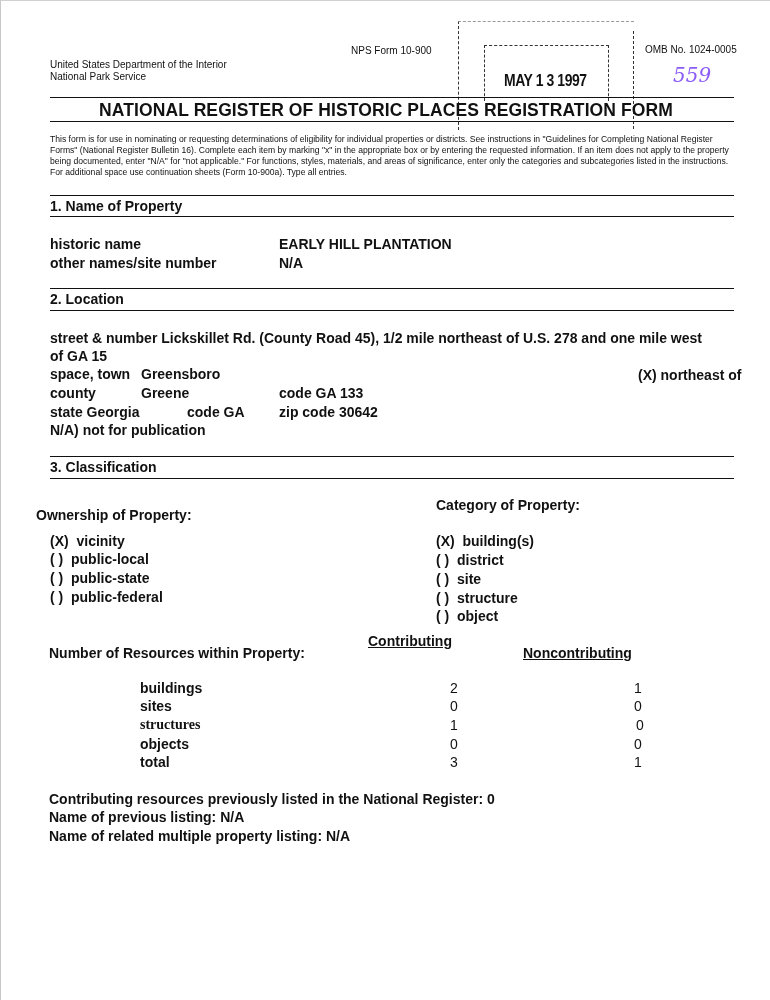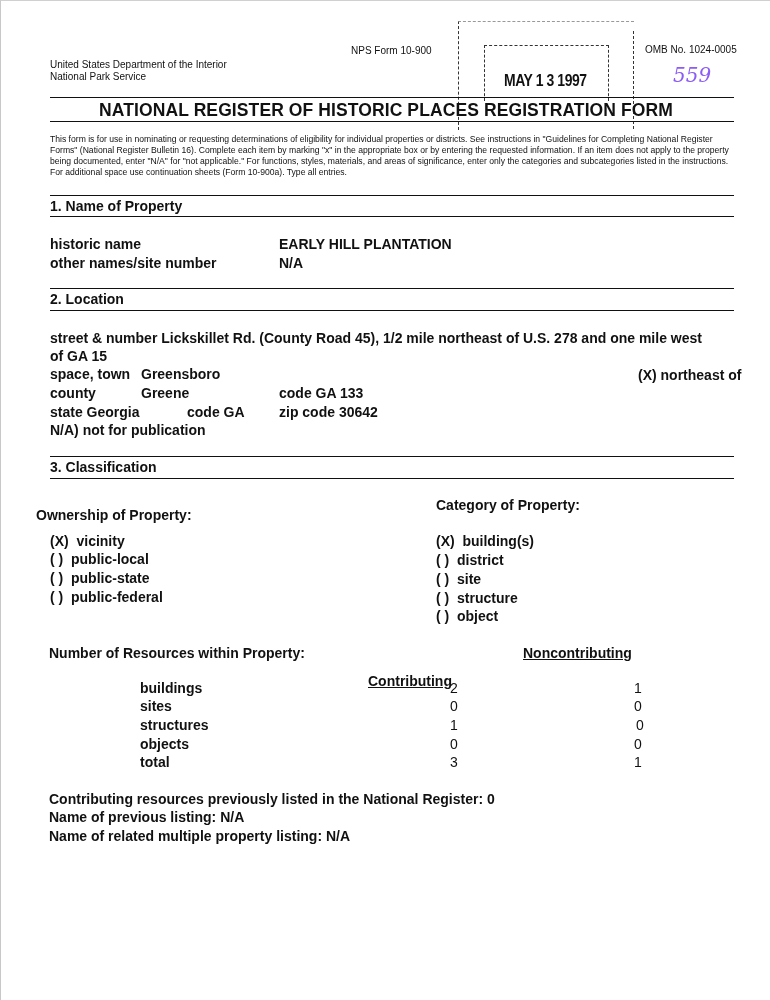--- a/index.html
+++ b/index.html
@@ -141,32 +141,32 @@
 <div class="row" style="left:435px; top:589px;">
   <span class="val">(  )</span>&nbsp;
   <span class="lbl">structure</span>
 </div>
 <div class="row" style="left:435px; top:607px;">
   <span class="val">(  )</span>&nbsp;
   <span class="lbl">object</span>
 </div>
 
 <div class="row lbl" style="left:48px; top:644px;">Number of Resources within Property:</div>
-<div class="row ul" style="left:367px; top:672px;">Contributing</div>
+<div class="row ul" style="left:367px; top:632px;">Contributing</div>
 <div class="row ul" style="left:522px; top:644px;">Noncontributing</div>
 
 <div class="row lbl" style="left:139px; top:679px;">buildings</div>
 <div class="num" style="left:443px; top:679px;">2</div>
 <div class="num" style="left:627px; top:679px;">1</div>
 
 <div class="row lbl" style="left:139px; top:697px;">sites</div>
 <div class="num" style="left:443px; top:697px;">0</div>
 <div class="num" style="left:627px; top:697px;">0</div>
 
-<div class="row lbl" style="left:139px; top:716px;">structures</div>
+<div class="row lbl" style="left:139px; top:716px;font-family:Liberation Serif, serif;">structures</div>
 <div class="num" style="left:443px; top:716px;">1</div>
 <div class="num" style="left:629px; top:716px;">0</div>
 
 <div class="row lbl" style="left:139px; top:735px;">objects</div>
 <div class="num" style="left:443px; top:735px;">0</div>
 <div class="num" style="left:627px; top:735px;">0</div>
 
 <div class="row lbl" style="left:139px; top:753px;">total</div>
 <div class="num" style="left:443px; top:753px;">3</div>
 <div class="num" style="left:627px; top:753px;">1</div>

